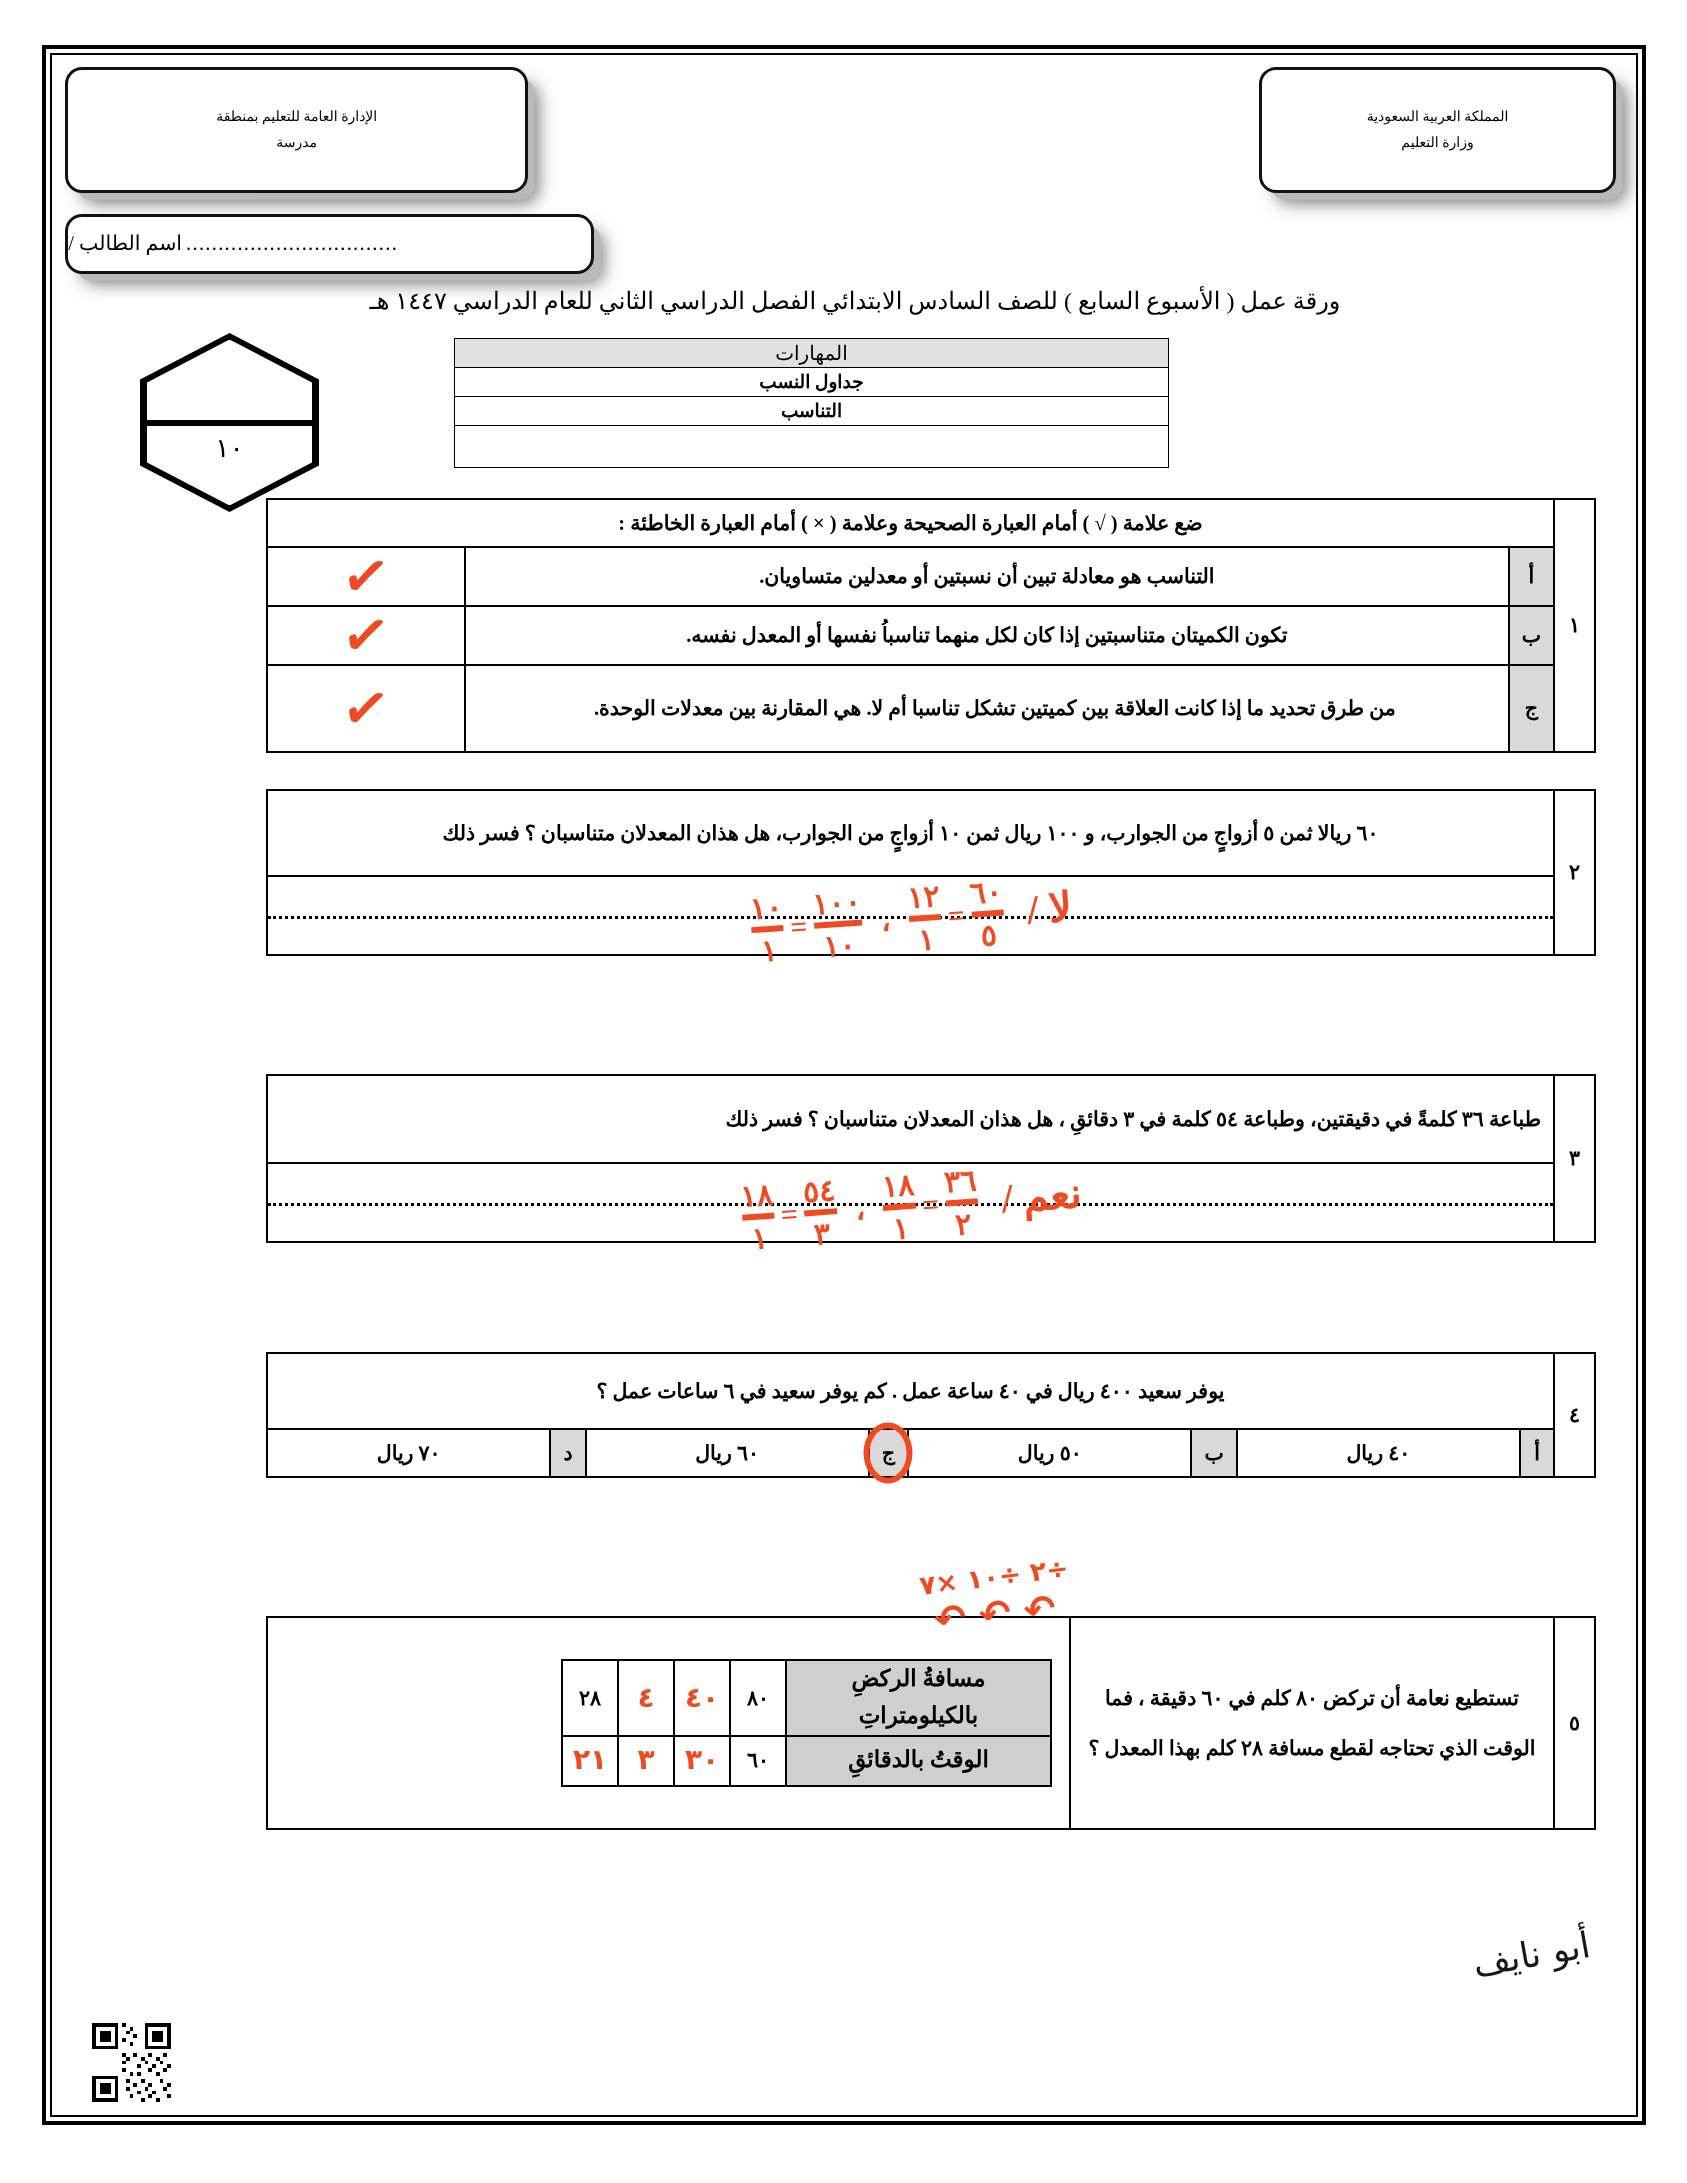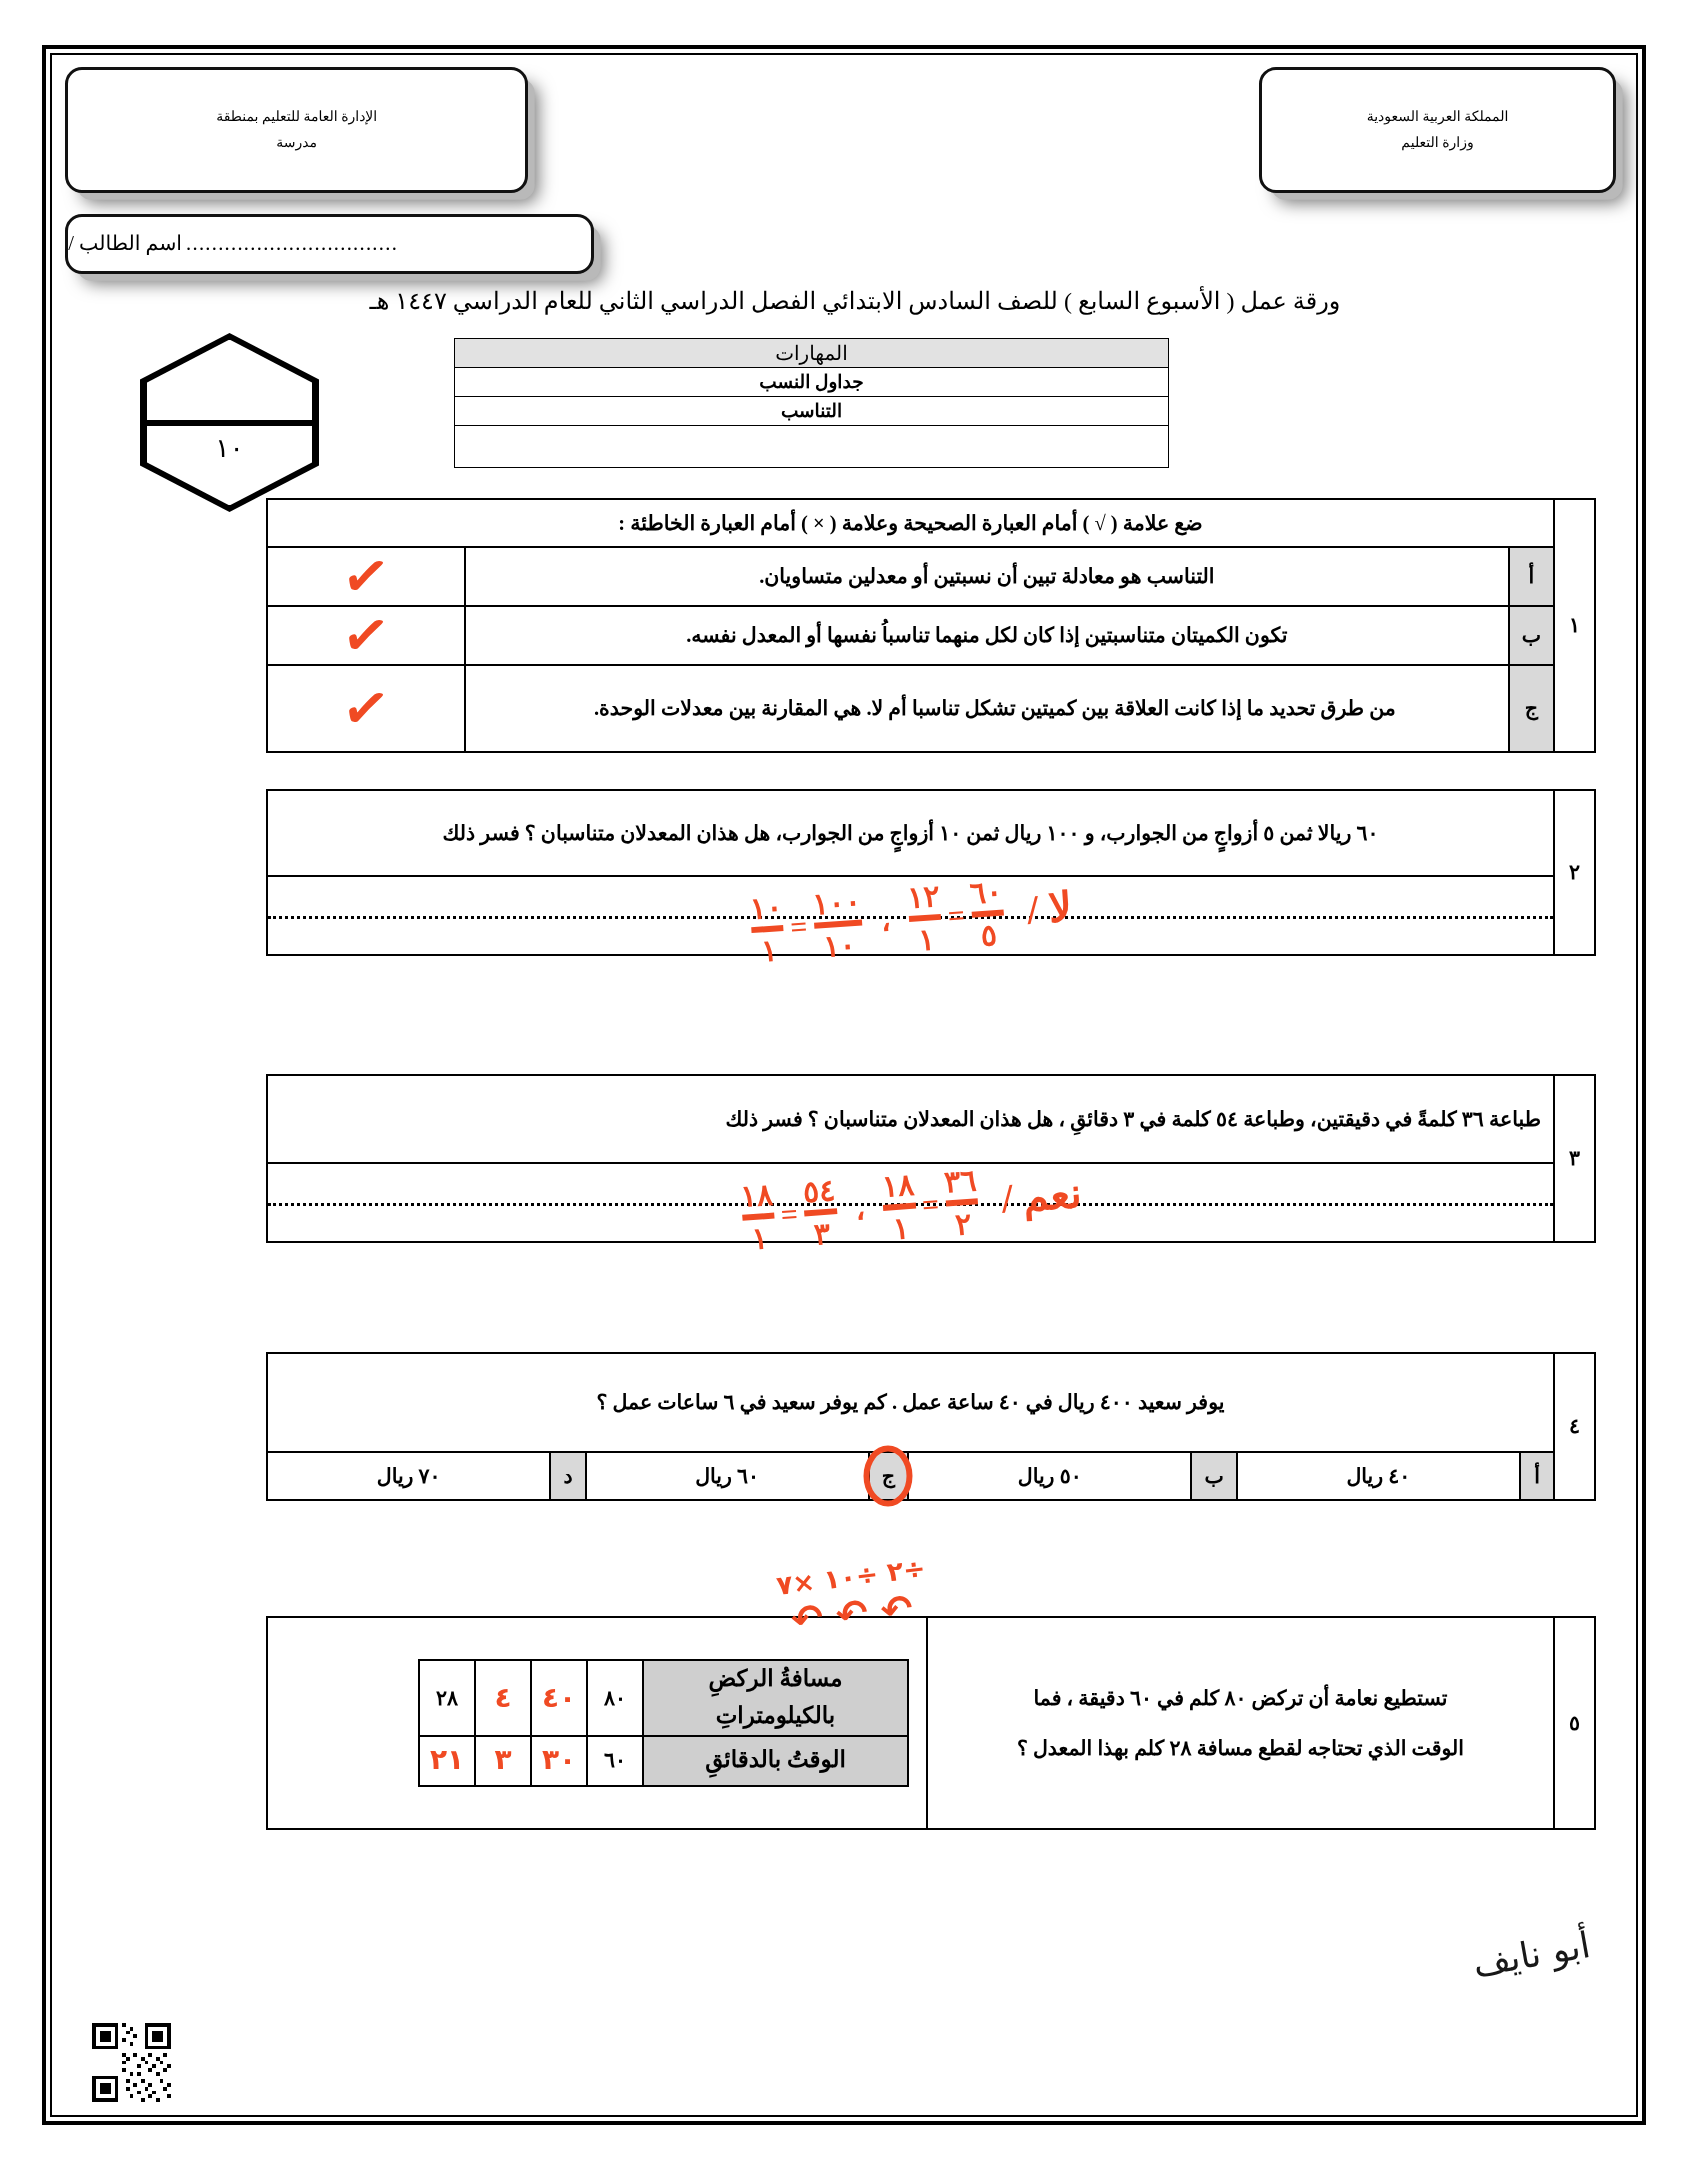--- a/index.html
+++ b/index.html
@@ -365,21 +365,21 @@
         </div>
       </td>
     </tr>
   </tbody>
       </table>
 
   <table class="qtable" style="top:1297px;">
     <tbody>
           <tr>
       <td class="qnum" rowspan="2">٤</td>
-      <td colspan="8" style="height:99px; text-align:center;margin-top:44px;">يوفر سعيد ٤٠٠ ريال في ٤٠ ساعة عمل . كم يوفر سعيد في ٦ ساعات عمل ؟</td>
+      <td colspan="8" style="height:76px; text-align:center;margin-top:44px;">يوفر سعيد ٤٠٠ ريال في ٤٠ ساعة عمل . كم يوفر سعيد في ٦ ساعات عمل ؟</td>
     </tr>
     <tr>
       <td class="letter">أ</td>
       <td class="opt">٤٠ ريال</td>
       <td class="letter">ب</td>
       <td class="opt">٥٠ ريال</td>
       <td class="letter circled">
         <span class="ring"></span>
         <span style="position:relative;">ج</span>
       </td>
@@ -387,21 +387,21 @@
       <td class="letter">د</td>
       <td class="opt">٧٠ ريال</td>
     </tr>
   </tbody>
       </table>
 
   <table class="qtable" style="top:1561px;">
     <tbody>
           <tr>
       <td class="qnum" style="width:41px;">٥</td>
-      <td style="width:627px; text-align:center; height:212px; vertical-align:middle;">
+      <td style="width:484px; text-align:center; height:212px; vertical-align:middle;">
         <div>تستطيع نعامة أن تركض ٨٠ كلم في ٦٠ دقيقة ، فما</div>
         <div style="margin-top:17px;">الوقت الذي تحتاجه لقطع مسافة ٢٨ كلم بهذا المعدل ؟</div>
       </td>
       <td style="position:relative; vertical-align:middle; padding:20px 17px;">
         <div class="q5-note">÷٢ ÷١٠ ×٧</div>
         <div class="q5-note2">↶ ↶ ↶</div>
         <table class="q5">
           <tbody>
                   <tr>
             <td class="rowhdr">مسافةُ الركضِ بالكيلومتراتِ</td>

